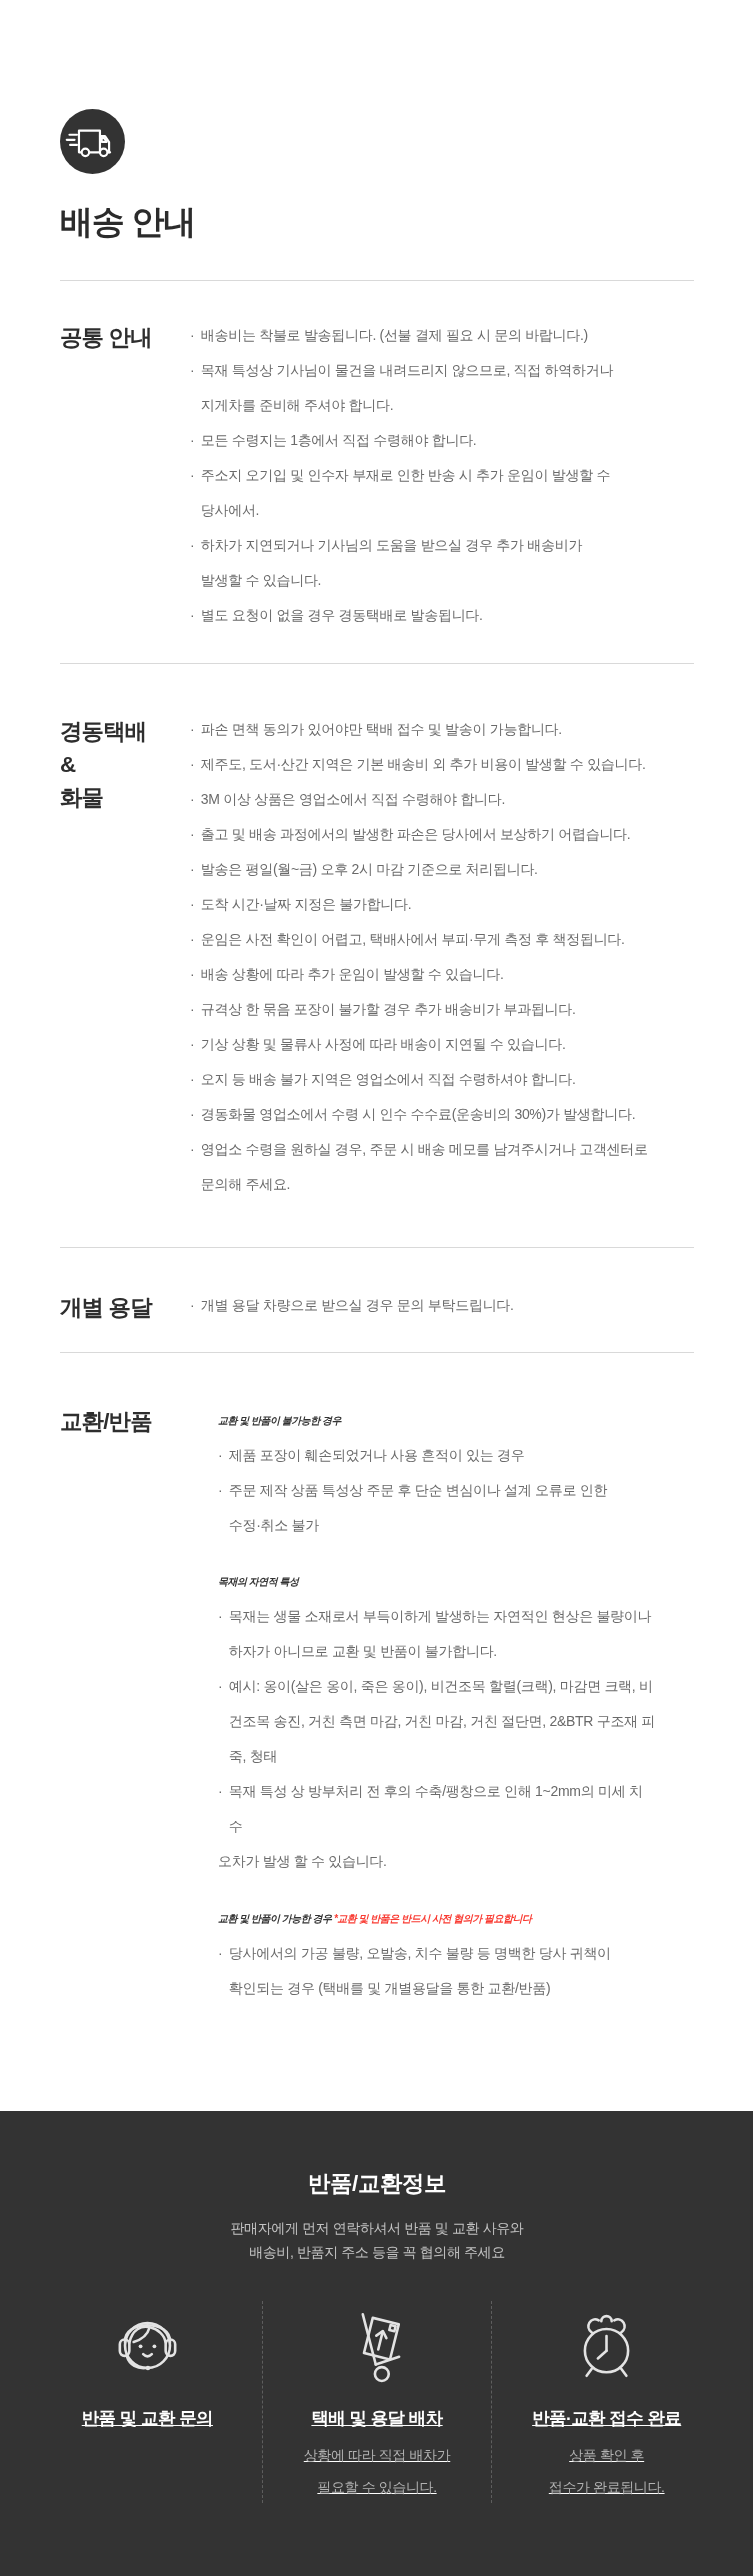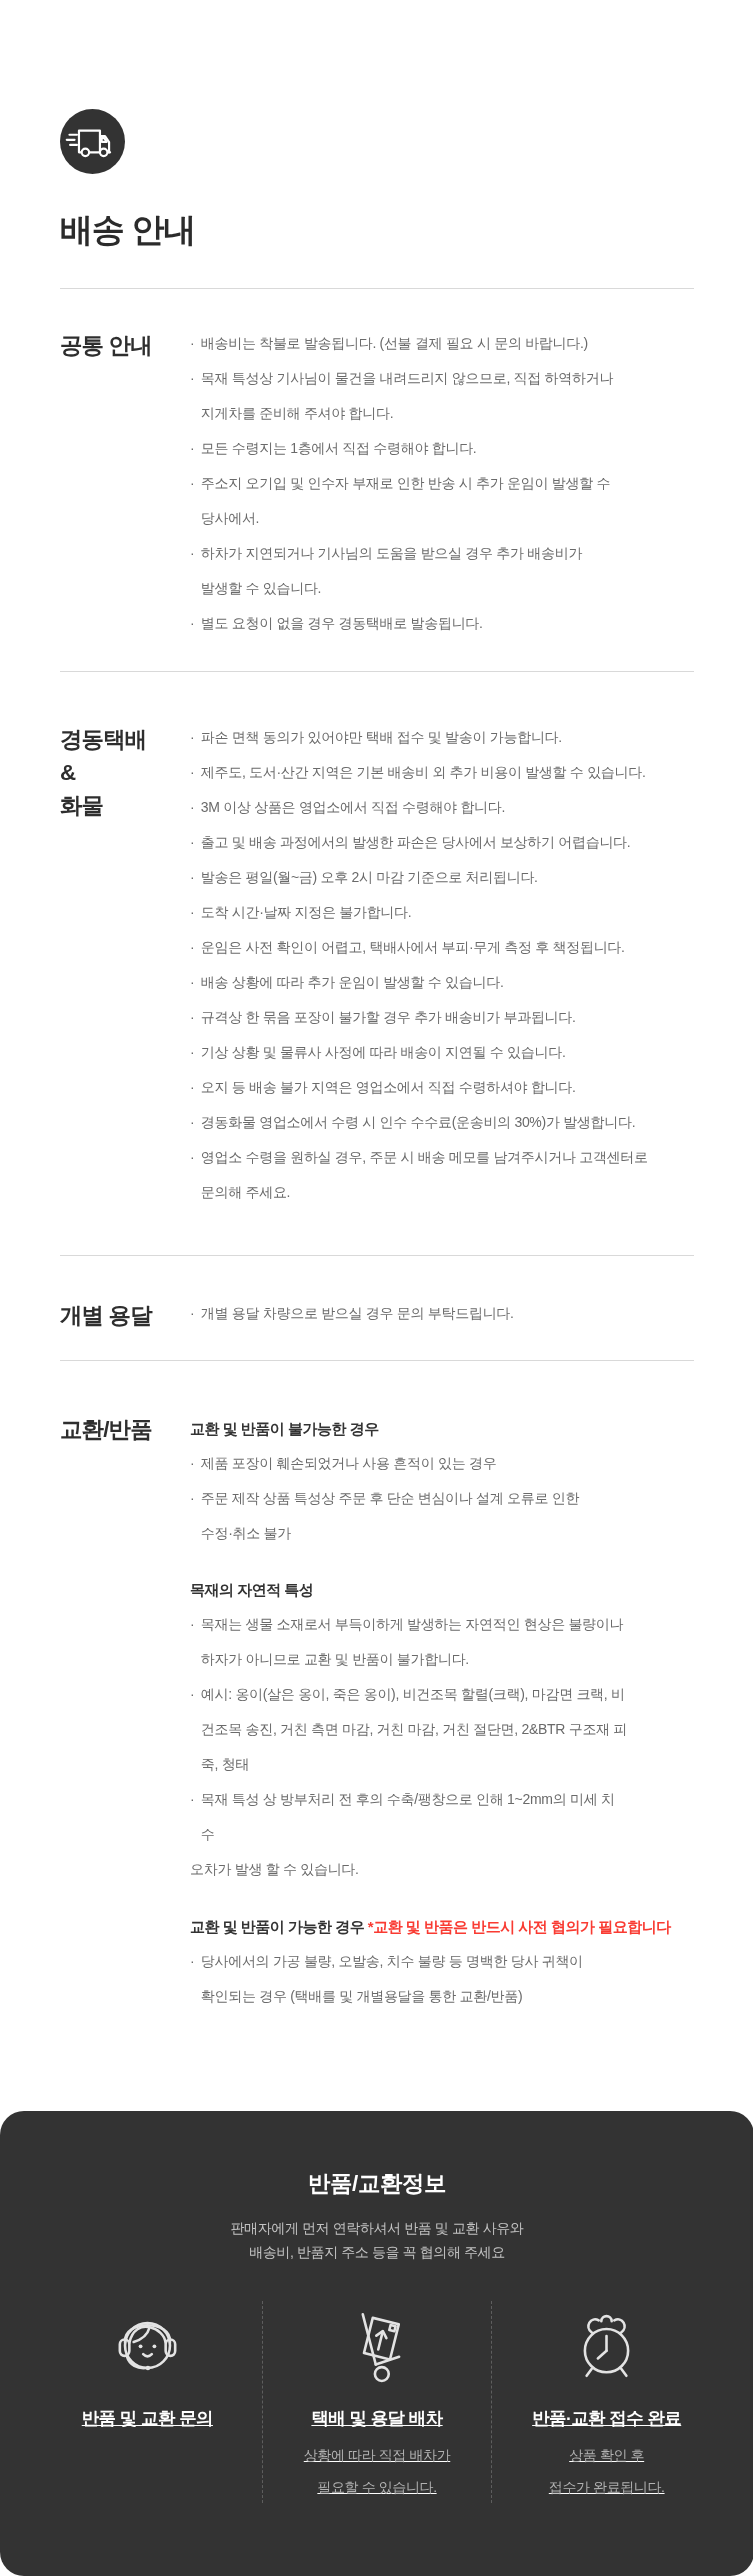--- a/index.html
+++ b/index.html
@@ -10,39 +10,39 @@
     --body-text:#6a6a6a;
     --heading-text:#2b2b2b;
   }
   *{box-sizing:border-box;}
   html,body{margin:0;padding:0;background:#ffffff;}
   body{font-family:"Liberation Sans",sans-serif;color:var(--body-text);}
   .page{width:754px;background:#fff;}
   .content{padding:109px 60px 0;min-height:2111px;}
   .hero{width:65px;height:65px;}
   .hero svg{display:block;width:65px;height:65px;}
-  .page-title{margin:36px 0 0;font-size:33px;font-weight:700;color:var(--heading-text);letter-spacing:-1.2px;line-height:40px;}
+  .page-title{margin:28px 0 0;font-size:33px;font-weight:700;color:var(--heading-text);letter-spacing:-1.2px;line-height:40px;}
   .divider{border:none;border-top:0.8px solid var(--divider);margin:38px 0 0;}
   .divider.mid{margin:0;}
   .sec{display:flex;}
   .sec-label{flex:none;width:130px;font-size:22.4px;font-weight:700;color:#2e2e2e;line-height:33px;letter-spacing:-0.8px;white-space:pre-line;padding-top:2.5px;}
   .sec-body{flex:1;min-width:0;}
   .li{display:flex;font-size:14px;line-height:35px;color:var(--body-text);letter-spacing:-0.3px;}
   .li .dot{flex:none;width:10.8px;}
   .li-text{white-space:pre-line;}
   .plain-line{font-size:14px;line-height:35px;color:var(--body-text);letter-spacing:-0.3px;}
   .sec1{padding:37px 0 30px;}
   .sec2{padding:48px 0 45px;justify-content:space-between;}
   .sec3{padding:40px 0 28px;}
-  .sec4{padding:50px 0 42px;}
+  .sec4{padding:50px 0 42px;gap:28px;}
   .block + .block{margin-top:21.6px;}
-  .block-heading{font-size:15px;font-weight:700;color:#333;line-height:35px;letter-spacing:-0.5px;}
+  .block-heading{font-size:10px;font-weight:700;color:#333;line-height:35px;letter-spacing:-0.5px;font-style:italic;}
   .red-note{color:var(--accent-red);font-weight:700;}
   
-  .footer{height:465px;background:var(--footer-bg);text-align:center;padding-top:60px;color:#fff;border-radius:24px;}
+  .footer{height:465px;background:var(--footer-bg);text-align:center;padding-top:60px;color:#fff;}
   .footer-title{font-size:22.4px;font-weight:700;letter-spacing:-0.4px;line-height:26.6px;}
   .footer-desc{margin-top:18px;font-size:14px;line-height:24px;color:#c3c3c3;letter-spacing:-0.4px;white-space:pre-line;}
   .cols{display:flex;margin-top:37px;padding:0 33px;}
   .col{flex:1;padding-top:3.3px;text-decoration:underline;}
   .col + .col{border-left:1.7px dashed #5e5e5e;}
   .col-icon svg{width:83px;height:83px;display:inline-block;}
   .col-title{margin-top:16.6px;font-size:17.4px;font-weight:700;letter-spacing:-0.5px;color:#fff;}
   .col-lines{margin-top:8.3px;font-size:14px;line-height:32px;color:#b2b2b2;letter-spacing:-0.4px;white-space:pre-line;}
 </style>
 </head>

